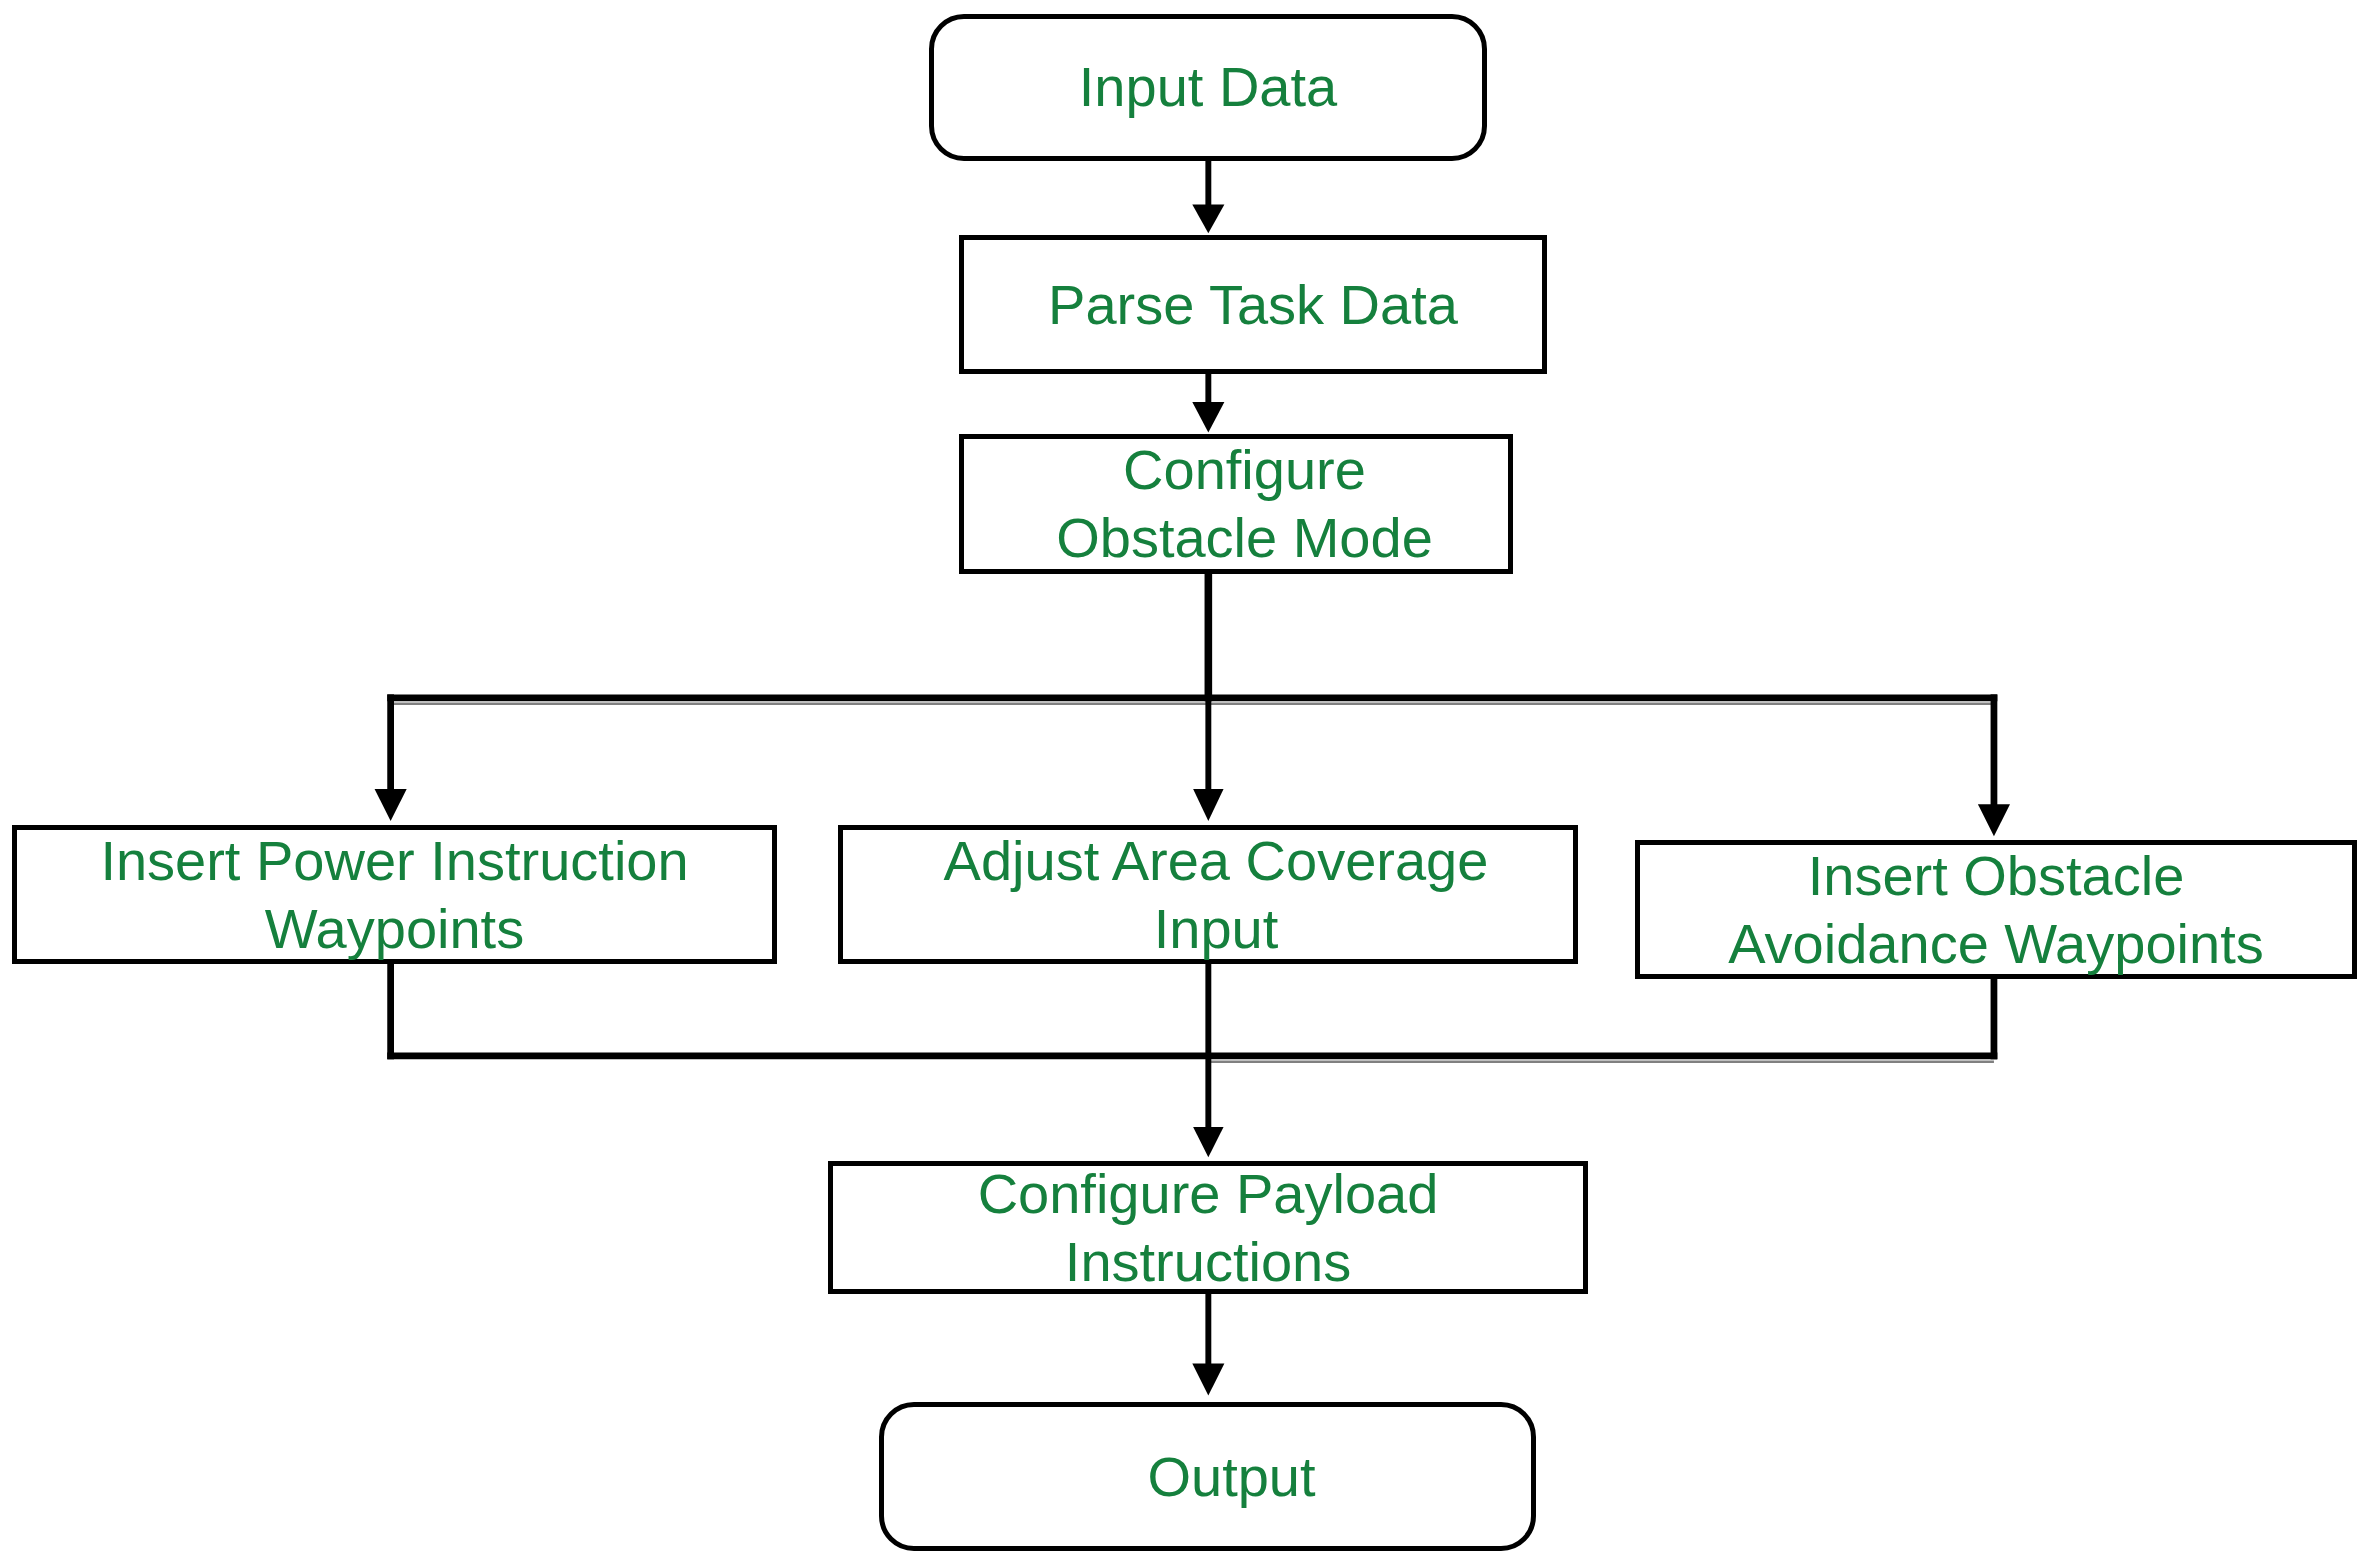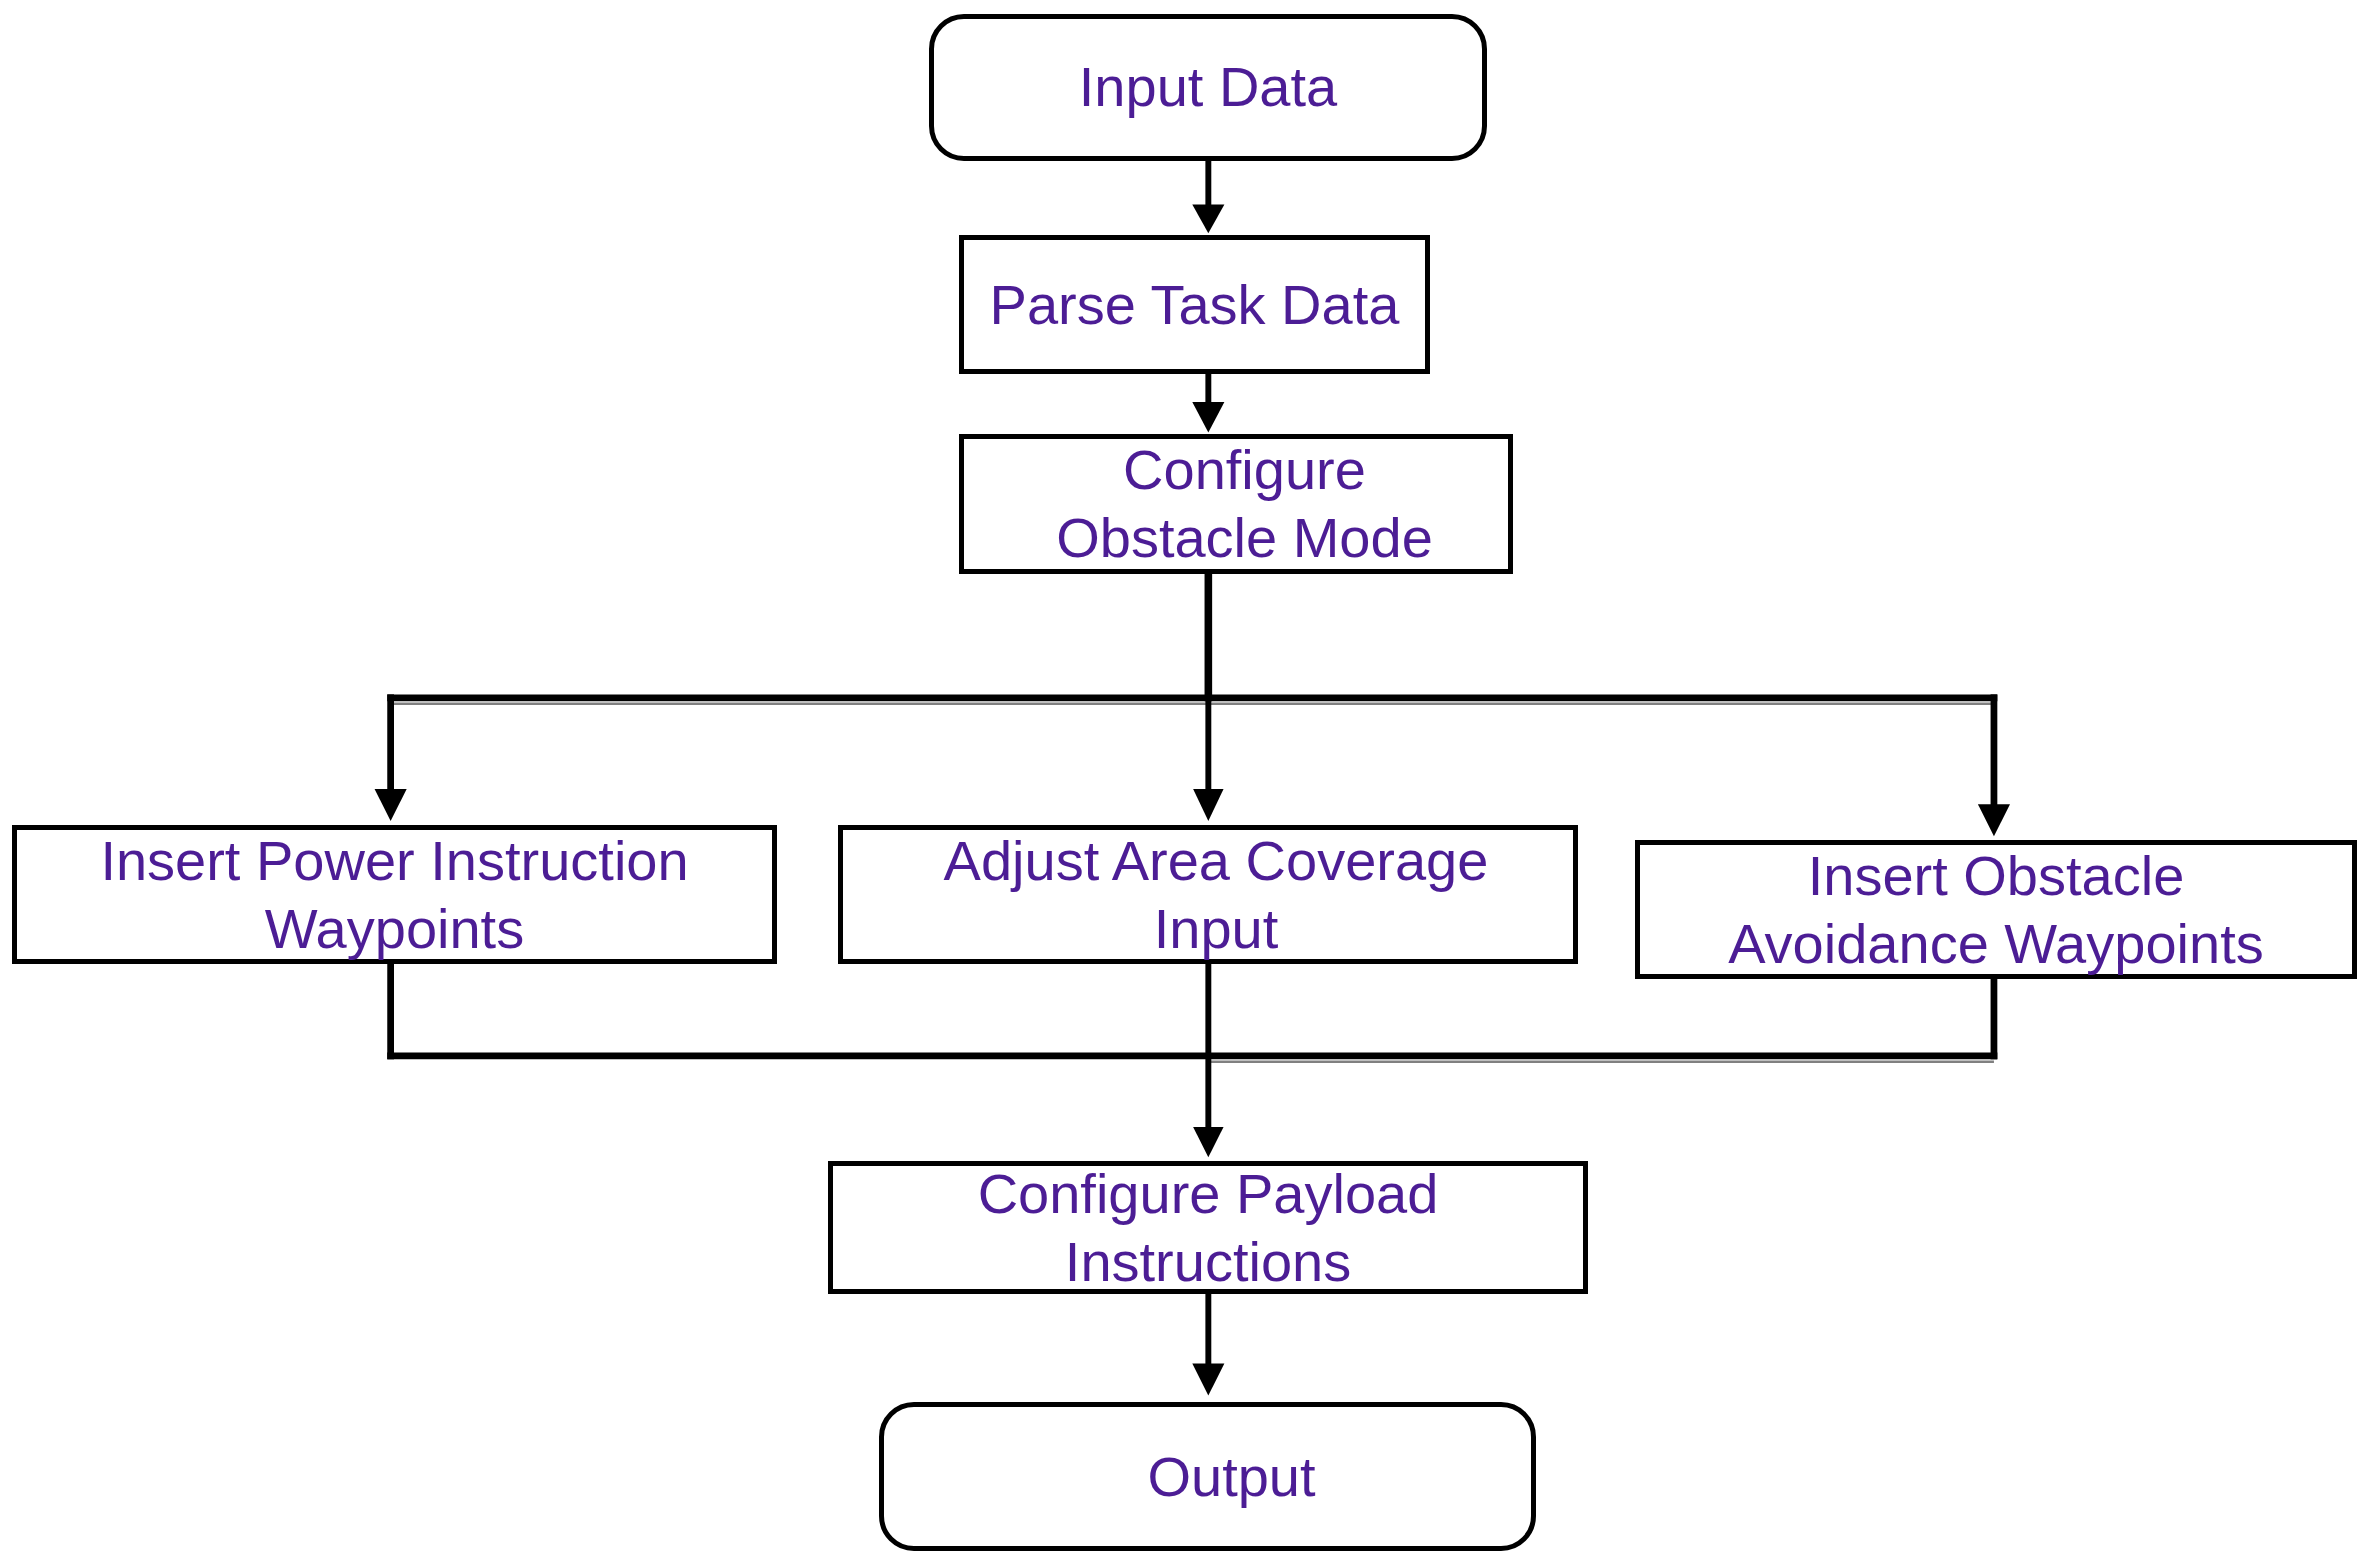--- a/index.html
+++ b/index.html
@@ -27,30 +27,30 @@
     position: absolute;
     box-sizing: border-box;
     background: #ffffff;
     border: 5px solid #000000;
     display: flex;
     align-items: center;
     justify-content: center;
     text-align: center;
     font-size: 56px;
     line-height: 68px;
-    color: #4c1d95;
+    color: #15803d;
   }
   .node.rounded {
     border-radius: 35px;
   }
   .label .line { display: block; }
 
   
   #node-input        { left: 929px; top: 13.5px;   width: 558px; height: 147px; }
-  #node-parse        { left: 959px; top: 235px;  width: 471px; height: 139px; }
+  #node-parse        { left: 959px; top: 235px;  width: 588px; height: 139px; }
   #node-mode         { left: 959px; top: 434px;  width: 554px; height: 140px; padding-left: 17px; }
   #node-power        { left: 12px;   top: 825px;  width: 765px; height: 139px; }
   #node-coverage     { left: 838px;  top: 825px;  width: 740px; height: 139px; padding-left: 16px; }
   #node-obstacle     { left: 1635px; top: 840px;  width: 722px; height: 139px; }
   #node-instructions { left: 828px;  top: 1161px; width: 760px; height: 133px; }
   #node-output       { left: 879px; top: 1402px; width: 657px; height: 149px; padding-left: 48px; }
 </style>
 </head>
 <body>
 

